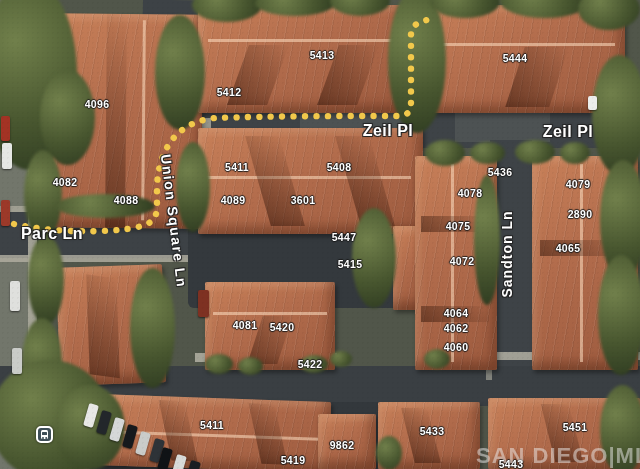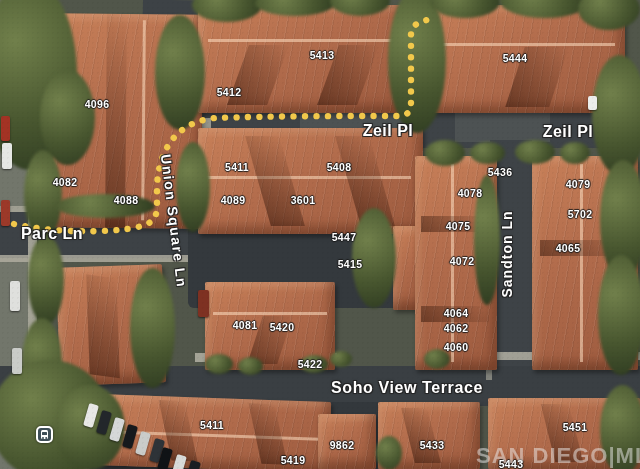--- a/index.html
+++ b/index.html
@@ -195,50 +195,49 @@
          L 411 35
          C 411 25, 419 20, 436 19" fill="none" stroke="#f2c84b" stroke-width="6.4" stroke-linecap="round" stroke-dasharray="0.01 11.4"></path>
   </svg>
 
   <div class="labels">
       <span class="street" style="left: 388px; top: 131px; font-size: 16px; letter-spacing: 0.5px; transform: translate(-50%, -50%) rotate(0deg);">Zeil Pl</span>
       <span class="street" style="left: 568px; top: 132px; font-size: 16px; letter-spacing: 0.5px; transform: translate(-50%, -50%) rotate(0deg);">Zeil Pl</span>
       <span class="street" style="left: 52px; top: 234px; font-size: 16px; letter-spacing: 0.5px; transform: translate(-50%, -50%) rotate(0deg);">Parc Ln</span>
       <span class="street" style="left: 174px; top: 221px; font-size: 14px; letter-spacing: 1.5px; transform: translate(-50%, -50%) rotate(83deg);">Union Square Ln</span>
       <span class="street" style="left: 507px; top: 254px; font-size: 14px; letter-spacing: 1px; transform: translate(-50%, -50%) rotate(-90deg);">Sandton Ln</span>
-      <span class="street" style="left: 407px; top: 388px; font-size: 16px; letter-spacing: 0.6px; transform: translate(-50%, -50%) rotate(0deg);">Soho View Terrace</span>
       <span class="addr" style="left: 97px; top: 104px;">4096</span>
       <span class="addr" style="left: 322px; top: 55px;">5413</span>
       <span class="addr" style="left: 229px; top: 92px;">5412</span>
       <span class="addr" style="left: 515px; top: 58px;">5444</span>
       <span class="addr" style="left: 65px; top: 182px;">4082</span>
       <span class="addr" style="left: 126px; top: 200px;">4088</span>
       <span class="addr" style="left: 237px; top: 167px;">5411</span>
       <span class="addr" style="left: 339px; top: 167px;">5408</span>
       <span class="addr" style="left: 233px; top: 200px;">4089</span>
       <span class="addr" style="left: 303px; top: 200px;">3601</span>
       <span class="addr" style="left: 344px; top: 237px;">5447</span>
       <span class="addr" style="left: 350px; top: 264px;">5415</span>
       <span class="addr" style="left: 500px; top: 172px;">5436</span>
       <span class="addr" style="left: 470px; top: 193px;">4078</span>
       <span class="addr" style="left: 578px; top: 184px;">4079</span>
       <span class="addr" style="left: 458px; top: 226px;">4075</span>
-      <span class="addr" style="left: 580px; top: 214px;">5702</span>
+      <span class="addr" style="left: 580px; top: 214px;">2890</span>
       <span class="addr" style="left: 568px; top: 248px;">4065</span>
       <span class="addr" style="left: 462px; top: 261px;">4072</span>
       <span class="addr" style="left: 456px; top: 313px;">4064</span>
       <span class="addr" style="left: 456px; top: 328px;">4062</span>
       <span class="addr" style="left: 456px; top: 347px;">4060</span>
       <span class="addr" style="left: 245px; top: 325px;">4081</span>
       <span class="addr" style="left: 282px; top: 327px;">5420</span>
       <span class="addr" style="left: 310px; top: 344px; margin-top: 20px;">5422</span>
       <span class="addr" style="left: 212px; top: 425px;">5411</span>
       <span class="addr" style="left: 293px; top: 460px;">5419</span>
       <span class="addr" style="left: 342px; top: 445px;">9862</span>
-      <span class="addr" style="left: 432px; top: 445px; text-align: right;">5433</span>
+      <span class="addr" style="left: 432px; top: 431px; text-align: right;">5433</span>
       <span class="addr" style="left: 511px; top: 464px;">5443</span>
       <span class="addr" style="left: 575px; top: 427px;">5451</span>
     </div>
 
   <div class="transit">
     <div class="bus"></div>
   </div>
 
   <div class="watermark">SAN DIEGO|MLS</div>
 

